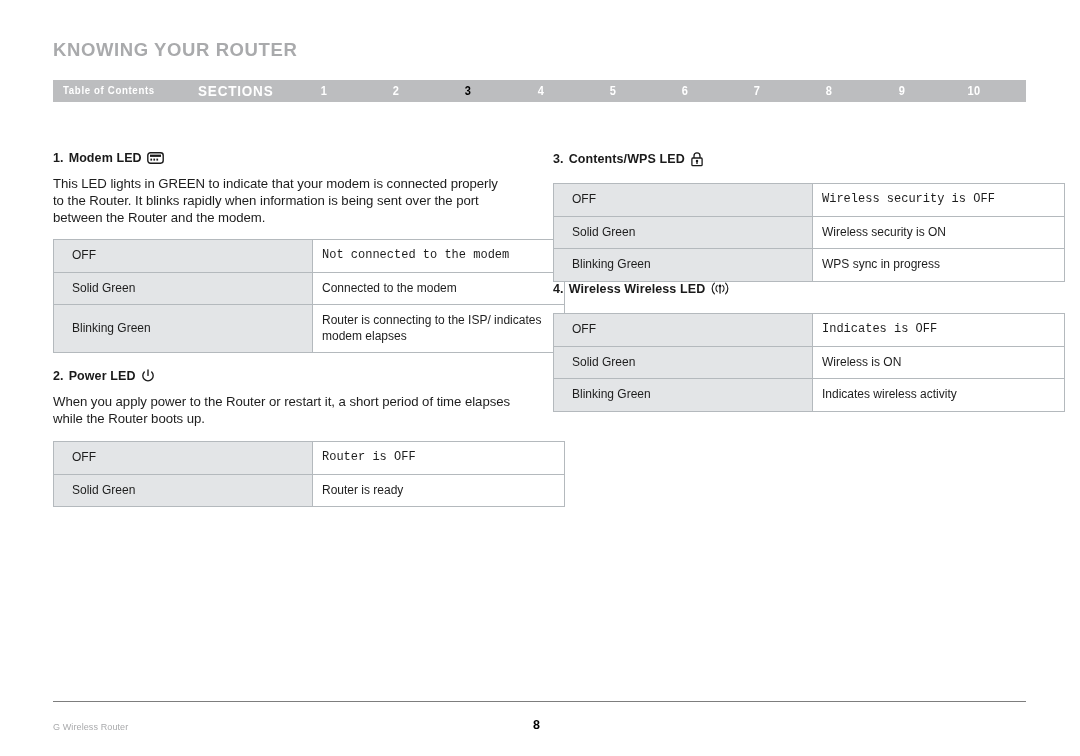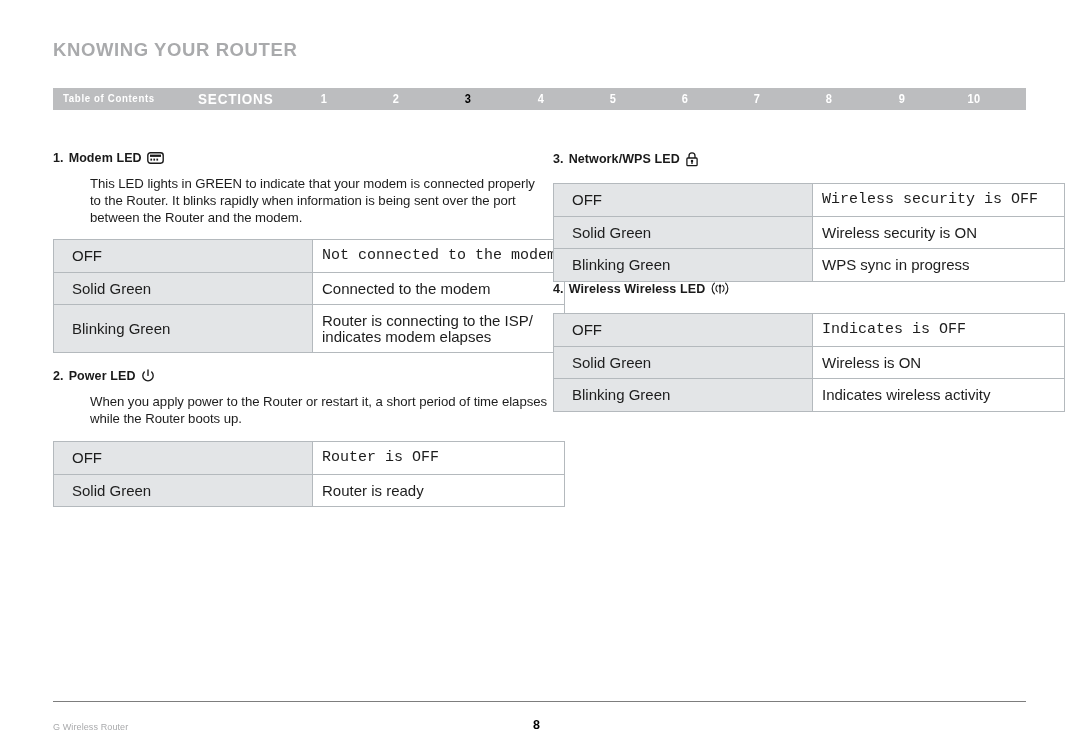--- a/index.html
+++ b/index.html
@@ -36,21 +36,20 @@
     white-space: nowrap;
   }
 
   .navbar {
     position: absolute;
     left: 53px;
     top: 80px;
     width: 973px;
     height: 22px;
     background: #bcbdbf;
-    margin-top: 8px;
   }
   .nav-toc {
     position: absolute;
     left: 10px;
     top: 4px;
     font-size: 10.5px;
     font-weight: bold;
     color: #ffffff;
     letter-spacing: 0.7px;
     white-space: nowrap;
@@ -95,32 +94,31 @@
     align-items: center;
     gap: 5px;
     white-space: nowrap;
   }
 
   .sec-body {
     font-size: 13.2px;
     line-height: 17.2px;
     color: #1d1d1d;
     letter-spacing: -0.05px;
-    margin-left: 37px;
   }
 
   
   .led-table {
     border-collapse: collapse;
     width: 100%;
     table-layout: fixed;
   }
   .led-table td {
     border: 1px solid #b4b9bd;
-    font-size: 15px;
+    font-size: 12px;
     color: #1d1d1d;
     line-height: 15.5px;
     vertical-align: middle;
   }
   .led-table td.state {
     background: #e3e5e7;
     padding: 8px 0 8px 18px;
   }
   .led-table td.meaning {
     background: #ffffff;
@@ -244,21 +242,21 @@
       </tr>
     </tbody>
       </table>
 
   </div>
 
   <div class="col-right">
 
     <div class="sec-head" style="position:absolute; left:0; top:151px;">
       <span>3.</span>
-      <span>Network/WPS LED</span>
+      <span>Contents/WPS LED</span>
       <span class="icon">
         <svg width="14" height="16" viewBox="0 0 14 16">
           <path d="M4.0 7.2 V4.9 a3.0 3.0 0 0 1 6.0 0 V7.2" fill="none" stroke="#1a1a1a" stroke-width="1.3"></path>
           <rect x="1.9" y="7.0" width="10.2" height="7.6" rx="0.9" ry="0.9" fill="#ffffff" stroke="#1a1a1a" stroke-width="1.3"></rect>
           <circle cx="7" cy="10.0" r="1.25" fill="#1a1a1a"></circle>
           <rect x="6.35" y="10.3" width="1.3" height="2.7" fill="#1a1a1a"></rect>
         </svg>
       </span>
     </div>
 

